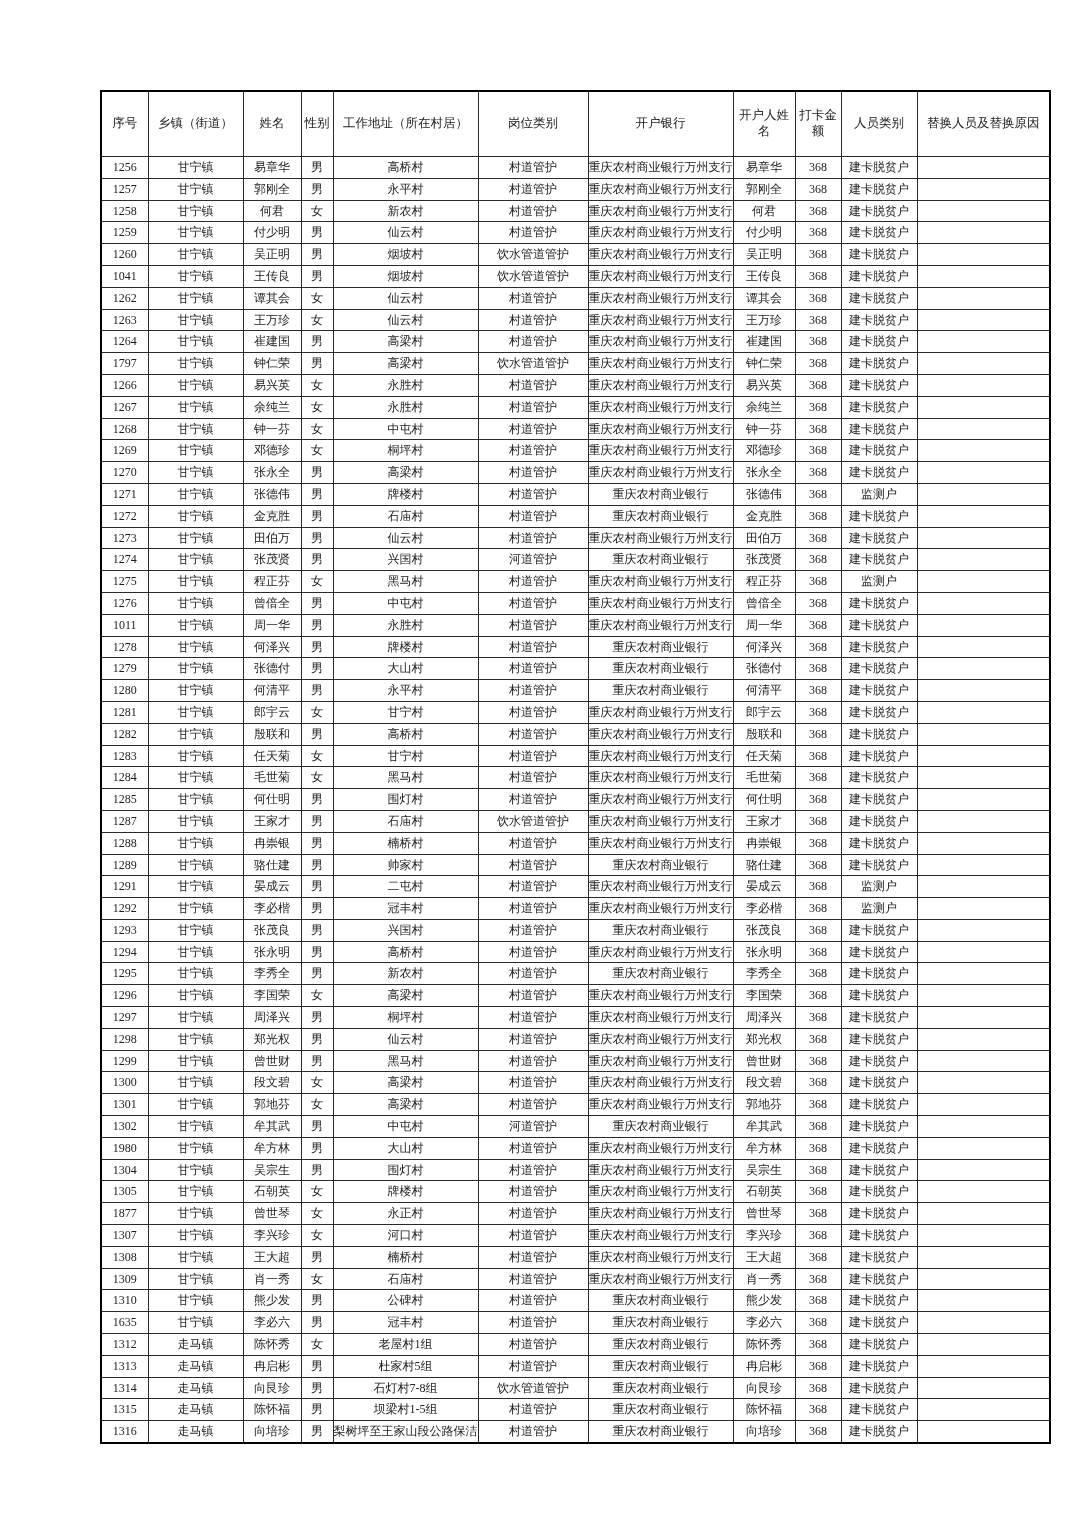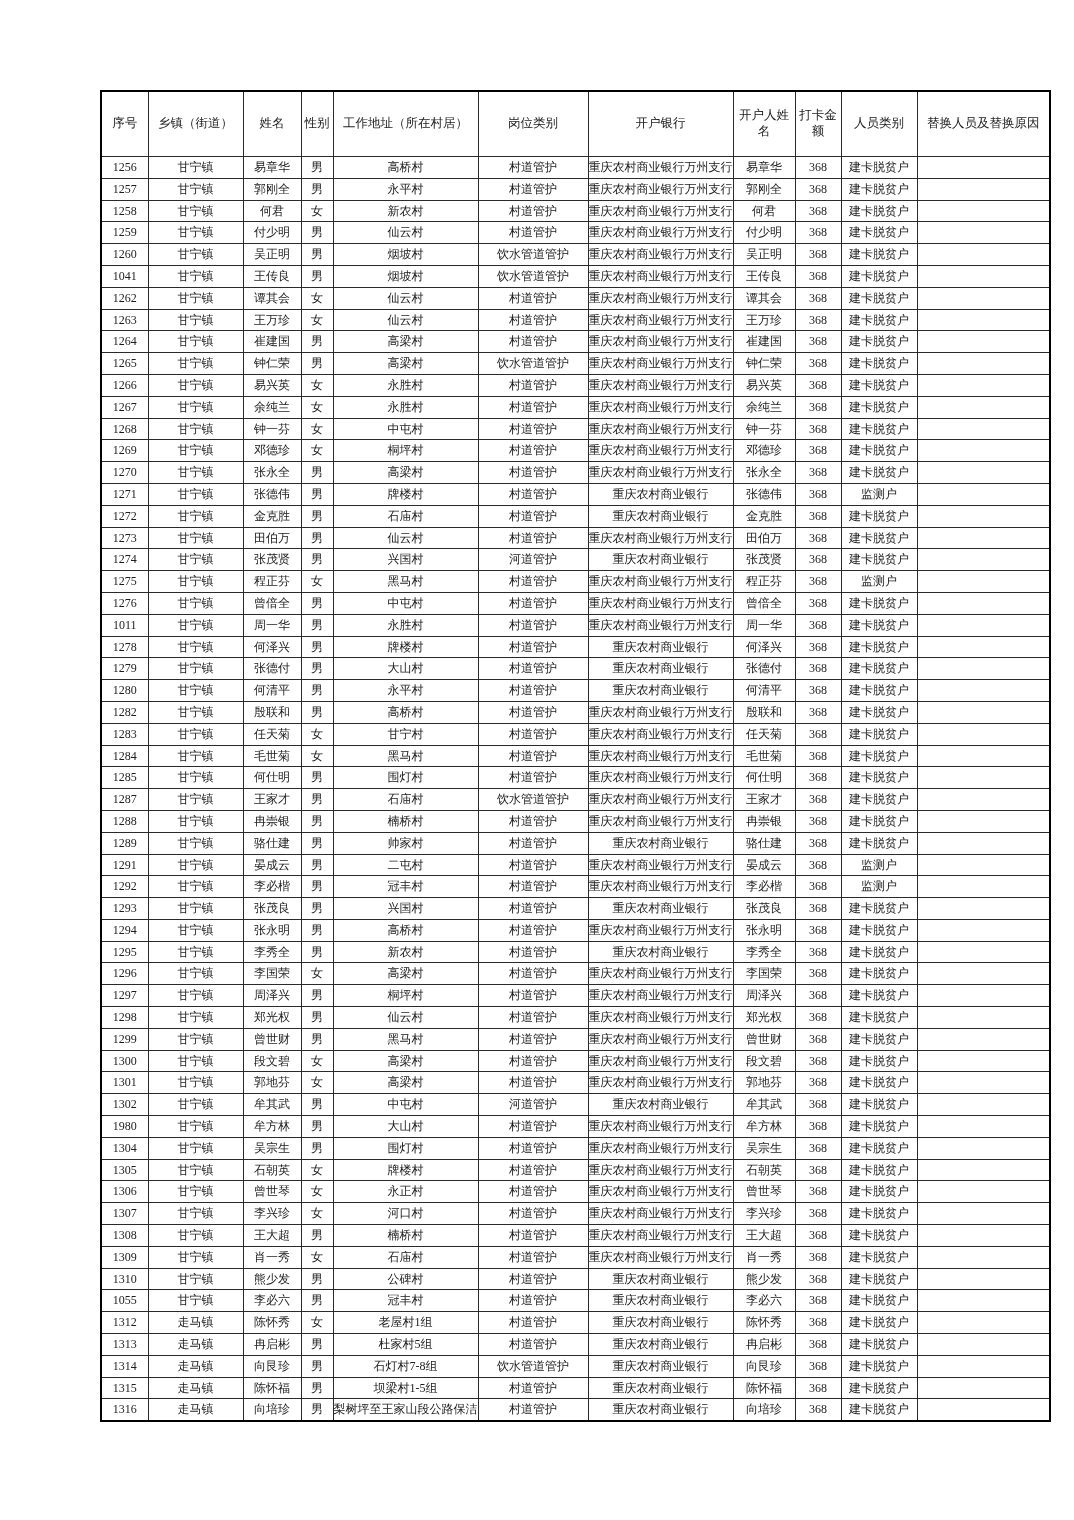--- a/index.html
+++ b/index.html
@@ -184,21 +184,21 @@
           <td>男</td>
           <td>高梁村</td>
           <td>村道管护</td>
           <td>重庆农村商业银行万州支行</td>
           <td>崔建国</td>
           <td>368</td>
           <td>建卡脱贫户</td>
           <td></td>
         </tr>
         <tr>
-          <td>1265</td>
+          <td>1797</td>
           <td>甘宁镇</td>
           <td>钟仁荣</td>
           <td>男</td>
           <td>高梁村</td>
           <td>饮水管道管护</td>
           <td>重庆农村商业银行万州支行</td>
           <td>钟仁荣</td>
           <td>368</td>
           <td>建卡脱贫户</td>
           <td></td>
@@ -392,20 +392,33 @@
           <td>男</td>
           <td>永平村</td>
           <td>村道管护</td>
           <td>重庆农村商业银行</td>
           <td>何清平</td>
           <td>368</td>
           <td>建卡脱贫户</td>
           <td></td>
         </tr>
         <tr>
+          <td>1281</td>
+          <td>甘宁镇</td>
+          <td>郎宇云</td>
+          <td>女</td>
+          <td>甘宁村</td>
+          <td>村道管护</td>
+          <td>重庆农村商业银行万州支行</td>
+          <td>郎宇云</td>
+          <td>368</td>
+          <td>建卡脱贫户</td>
+          <td></td>
+        </tr>
+        <tr>
           <td>1282</td>
           <td>甘宁镇</td>
           <td>殷联和</td>
           <td>男</td>
           <td>高桥村</td>
           <td>村道管护</td>
           <td>重庆农村商业银行万州支行</td>
           <td>殷联和</td>
           <td>368</td>
           <td>建卡脱贫户</td>
@@ -678,21 +691,21 @@
           <td>女</td>
           <td>牌楼村</td>
           <td>村道管护</td>
           <td>重庆农村商业银行万州支行</td>
           <td>石朝英</td>
           <td>368</td>
           <td>建卡脱贫户</td>
           <td></td>
         </tr>
         <tr>
-          <td>1306</td>
+          <td>1877</td>
           <td>甘宁镇</td>
           <td>曾世琴</td>
           <td>女</td>
           <td>永正村</td>
           <td>村道管护</td>
           <td>重庆农村商业银行万州支行</td>
           <td>曾世琴</td>
           <td>368</td>
           <td>建卡脱贫户</td>
           <td></td>
@@ -743,21 +756,21 @@
           <td>男</td>
           <td>公碑村</td>
           <td>村道管护</td>
           <td>重庆农村商业银行</td>
           <td>熊少发</td>
           <td>368</td>
           <td>建卡脱贫户</td>
           <td></td>
         </tr>
         <tr>
-          <td>1055</td>
+          <td>1635</td>
           <td>甘宁镇</td>
           <td>李必六</td>
           <td>男</td>
           <td>冠丰村</td>
           <td>村道管护</td>
           <td>重庆农村商业银行</td>
           <td>李必六</td>
           <td>368</td>
           <td>建卡脱贫户</td>
           <td></td>

